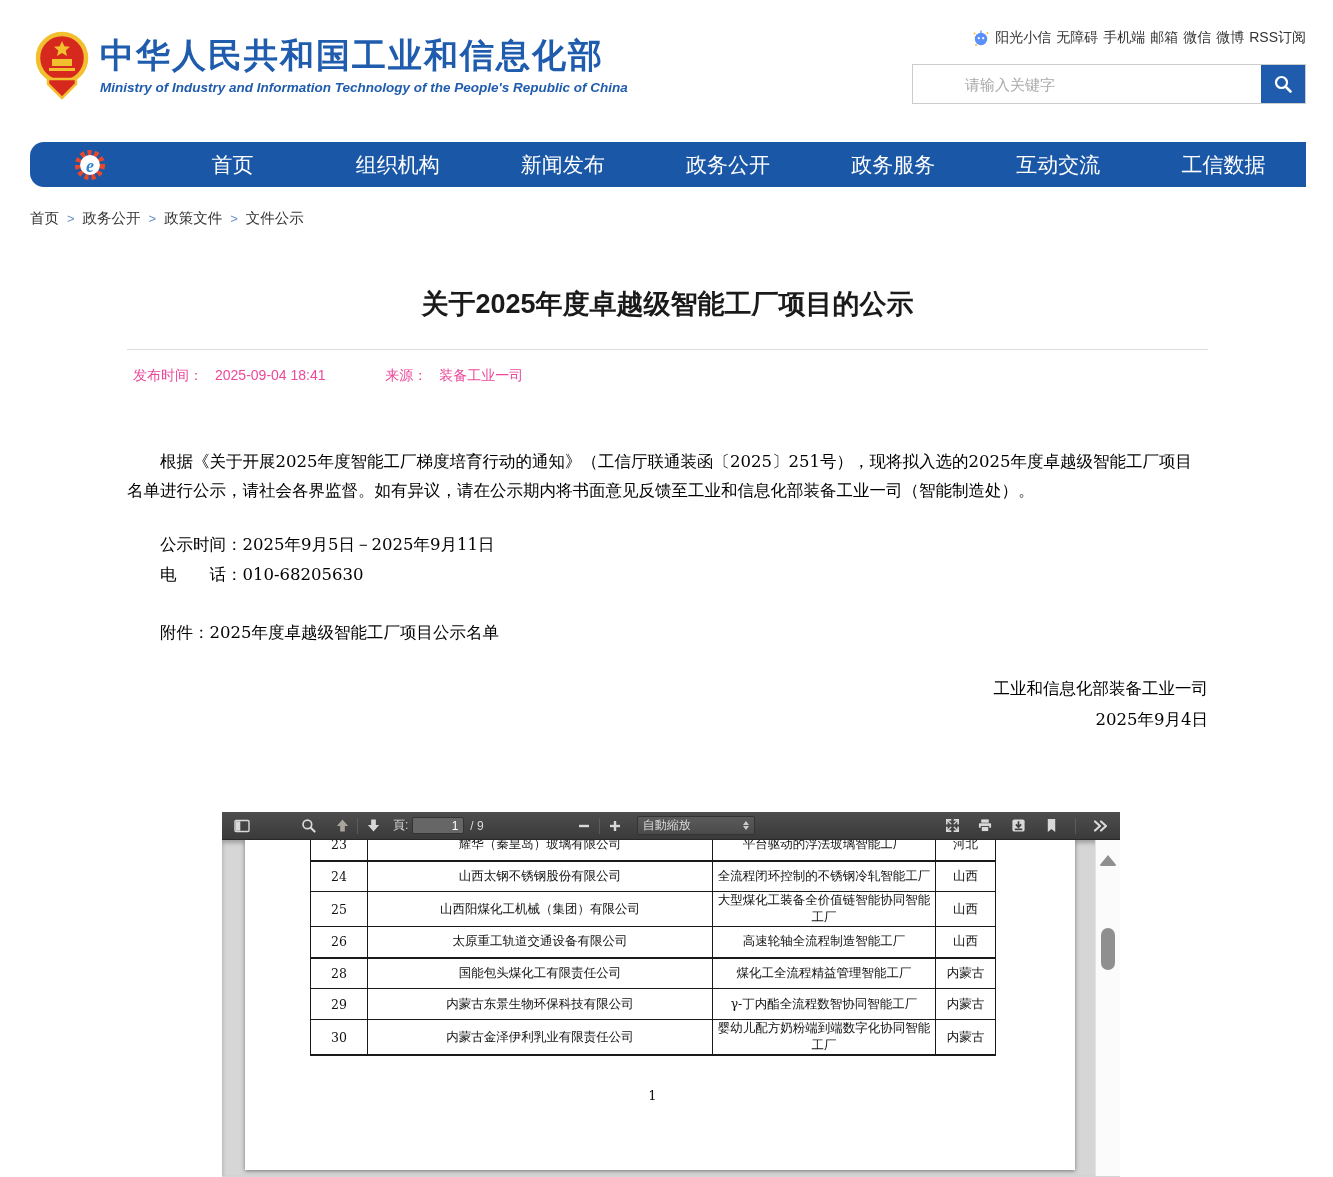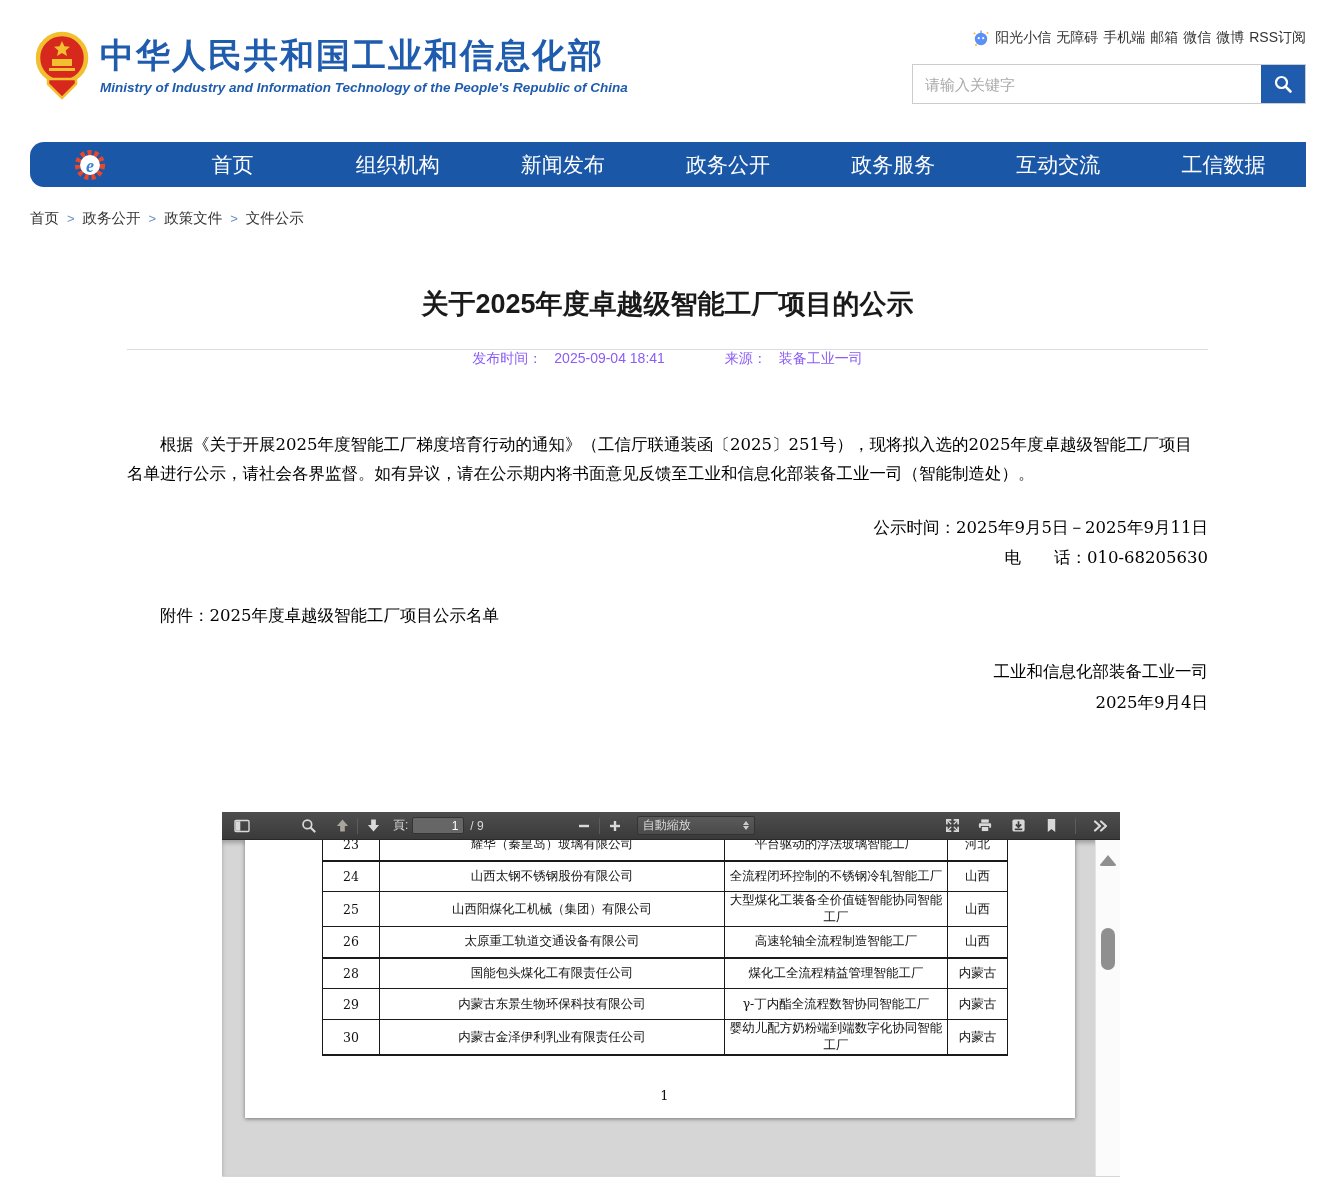--- a/index.html
+++ b/index.html
@@ -10,21 +10,21 @@
   }
 
   
   .header { position:absolute; top:0; left:0; width:1333px; height:135px; background:#fff; }
   .emblem { position:absolute; left:35px; top:30px; }
   .site-title-block { position:absolute; left:100px; top:36px; }
   .site-title { font-size:34px; font-weight:bold; color:#1f5cae; letter-spacing:2px; line-height:1.15; }
   .site-subtitle { font-size:13.5px; color:#1f5cae; margin-top:5px; font-weight:bold;font-style:italic; }
   .quick-links { position:absolute; right:27px; top:29px; display:flex; align-items:center; gap:5px; font-size:14px; color:#333; }
   .quick-links .ql { cursor:pointer; white-space:nowrap; }
-  .search-box { position:absolute; right:27px; top:64px; width:394px; height:40px; border:1px solid #ccc; display:flex; }
+  .search-box { position:absolute; right:27px; top:64px; width:394px; height:40px; border:1px solid #ccc; display:flex;padding-left:40px; }
   .search-input { flex:1; border:0; outline:none; padding:0 12px; font-size:15px; color:#333; font-family:inherit; }
   .search-input::placeholder { color:#a9a9a9; }
   .search-btn { width:44px; height:38px; background:#1f5cae; border:0; display:flex; align-items:center; justify-content:center; cursor:pointer; }
 
   
   .navbar { position:absolute; top:142px; left:30px; width:1276px; height:45px;
     background:#1b57a7; border-radius:14px 0 0 14px; display:flex; align-items:center; }
   .nav-logo { width:120px; display:flex; justify-content:center; align-items:center; }
   .nav-items { flex:1; display:flex; }
   .nav-item { flex:1; text-align:center; color:#fff; font-size:21px; cursor:pointer; white-space:nowrap; }
@@ -32,26 +32,26 @@
   
   .breadcrumb { position:absolute; top:209px; left:30px; font-size:14.5px; color:#333; display:flex; gap:8px; align-items:center; }
   .crumb { cursor:pointer; }
   .crumb-sep { color:#6b8fc4; font-size:13px; }
 
   
   .article { position:absolute; top:280px; left:127px; width:1081px; font-family:"DejaVu Serif","Liberation Serif",serif; color:#000; }
   .article-title { text-align:center; font-size:27px; font-weight:bold; padding-top:6px;
     font-family:"Liberation Sans","DejaVu Sans",sans-serif; color:#1a1a1a; }
   .article-divider { border:0; border-top:1px solid #dcdcdc; margin-top:27px; }
-  .article-meta { text-align:center; font-size:14px; color:#8b5cf6;
+  .article-meta { margin-top:17px; font-size:14px; color:#ec4899;
     font-family:"Liberation Sans","DejaVu Sans",sans-serif; }
   .article-meta span { margin:0 6px; }
   .article-body { margin-top:62px; font-size:16.5px; line-height:1.78; }
   .para { text-indent:2em; }
-  .contact-lines { margin-top:24px;text-align:right; }
+  .contact-lines { margin-top:24px; }
   .contact-lines div { text-indent:2em; line-height:1.82; }
   .attachment-line { margin-top:28px; text-indent:2em; cursor:pointer; }
   .signature-block { margin-top:27px; text-align:right; line-height:1.85; }
 
   
   .pdf-viewer { position:absolute; top:812px; left:222px; width:898px; height:365px; background:#d6d6d6; }
   .pdf-toolbar { height:28px; background:linear-gradient(#4e4e4e,#3a3a3a); border-bottom:1px solid #282828;
     display:flex; align-items:center; padding:0 8px; color:#d9d9d9; font-size:12px;
     font-family:"Liberation Sans",sans-serif; }
   .tb-btn { display:flex; align-items:center; justify-content:center; width:24px; height:22px; cursor:pointer; }
@@ -66,22 +66,22 @@
     border:1px solid #333; border-radius:2px; display:flex; align-items:center; padding:0 5px; cursor:pointer; }
   .zoom-select .zs-label { flex:1; }
   .zs-arrows { display:flex; flex-direction:column; gap:1px; align-items:center; }
   .zs-arrows i { width:0; height:0; border-left:3.5px solid transparent; border-right:3.5px solid transparent; }
   .zs-arrows .up { border-bottom:4px solid #ccc; }
   .zs-arrows .dn { border-top:4px solid #ccc; }
   .tb-right { margin-left:auto; display:flex; align-items:center; gap:9px; }
 
   .pdf-body { position:relative; height:336px; overflow:hidden;
     box-shadow:inset 0 3px 4px rgba(0,0,0,.25); }
-  .pdf-page { position:absolute; left:23px; top:0; width:830px; height:278px; background:#fff;
-    box-shadow:0 1px 4px rgba(0,0,0,.45); overflow:hidden;padding-left:12px; }
+  .pdf-page { position:absolute; left:23px; top:0; width:830px; height:330px; background:#fff;
+    box-shadow:0 1px 4px rgba(0,0,0,.45); overflow:hidden; }
   .pdf-table { border-collapse:collapse; table-layout:fixed; margin:-11px 0 0 65px; width:685px;
     font-family:"DejaVu Serif","Liberation Serif",serif; font-size:12.5px; color:#111; }
   .pdf-table td { border:1px solid #1a1a1a; height:31px; text-align:center; padding:0 4px; }
   .pdf-table tr.group-end td { border-bottom-width:2px; }
   .col-no { width:57px; } .col-co { width:345px; } .col-pj { width:223px; } .col-pv { width:60px; }
   .star-wrap { display:inline-block; vertical-align:-5px; margin-right:3px; }
   .page-footnum { text-align:center; margin:32px 0 0 65px; width:685px; font-size:13px;
     font-family:"DejaVu Serif",serif; color:#111; }
 
   .pdf-scrollbar { position:absolute; right:0; top:0; bottom:0; width:25px; background:#fbfbfb;

